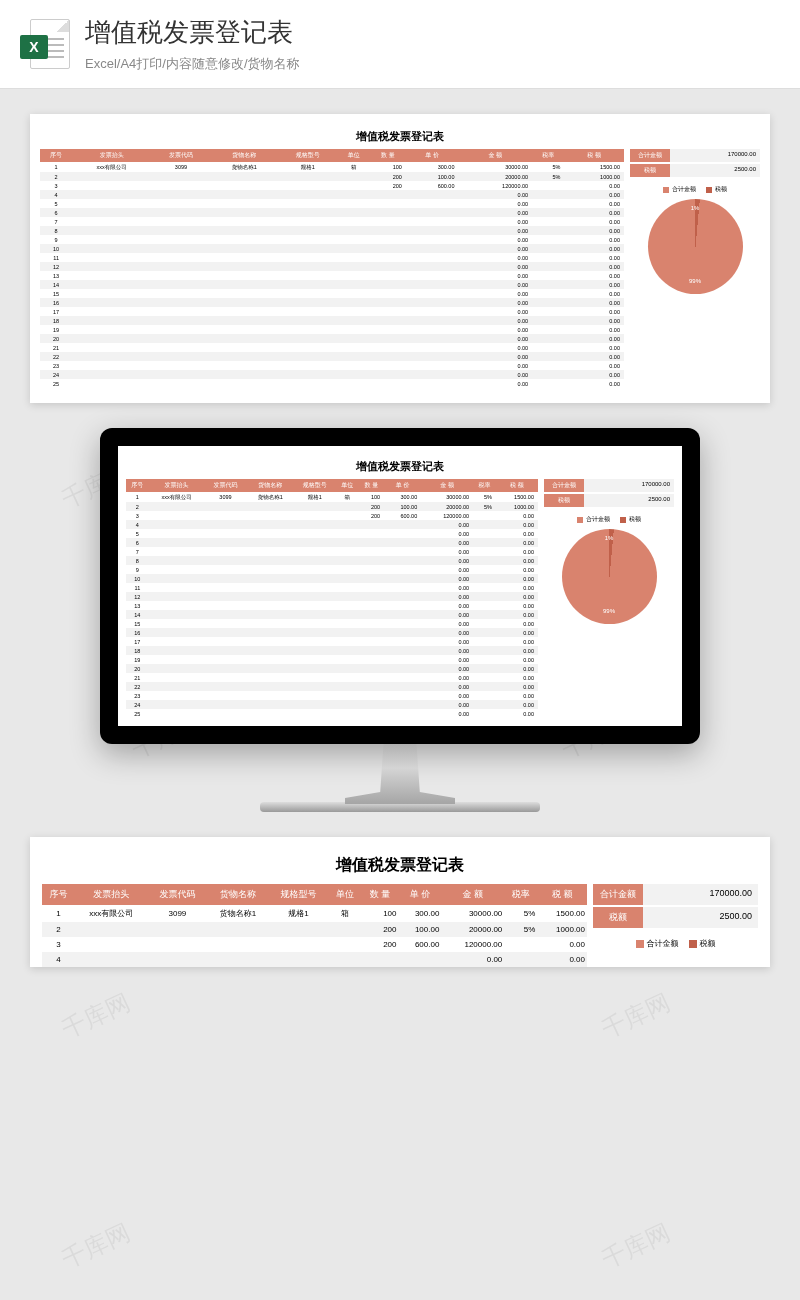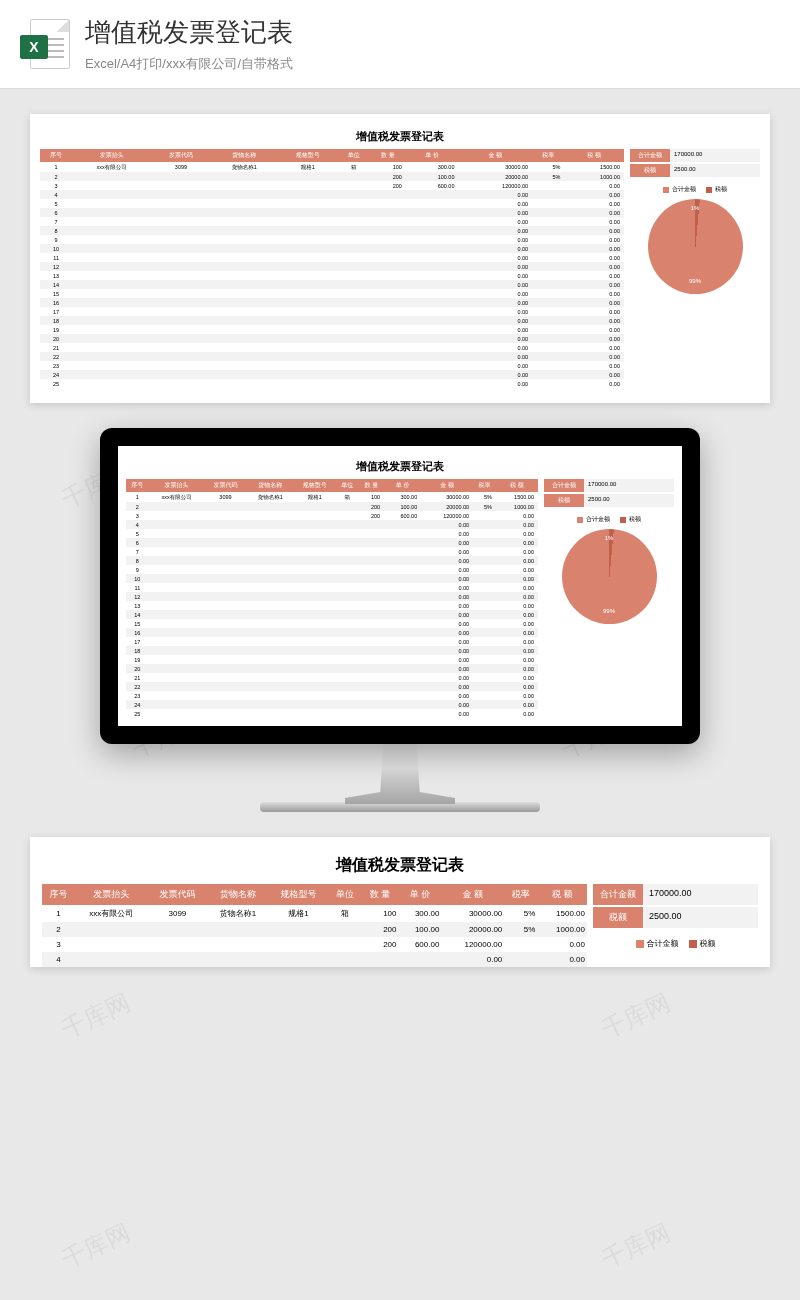--- a/index.html
+++ b/index.html
@@ -144,21 +144,21 @@
     background: #d9836e;
     color: #fff;
     padding: 2px 4px;
     width: 40px;
     text-align: center;
   }
   .summary-val {
     background: #f2f2f2;
     padding: 2px 4px;
     flex: 1;
-    text-align: left;
+    text-align: right;
   }
   .legend {
     display: flex;
     gap: 10px;
     justify-content: center;
     margin: 8px 0 5px 0;
     font-size: 6px;
   }
   .legend-item { display: flex; align-items: center; gap: 3px; }
   .legend-sw { width: 6px; height: 6px; }
@@ -239,21 +239,21 @@
           <div></div>
           <div></div>
           <div></div>
           <div></div>
         </div>
       </div>
     <div class="badge">X</div>
   </div>
   <div class="header-text">
     <div class="header-title">增值税发票登记表</div>
-    <div class="header-sub">Excel/A4打印/xxx有限公司/自带格式</div>
+    <div class="header-sub">Excel/A4打印/内容随意修改/货物名称</div>
   </div>
 </div>
 
 <div class="watermark" style="top:200px;left:60px">千库网</div>
 <div class="watermark" style="top:200px;left:600px">千库网</div>
 <div class="watermark" style="top:470px;left:60px">千库网</div>
 <div class="watermark" style="top:470px;left:600px">千库网</div>
 <div class="watermark" style="top:720px;left:130px">千库网</div>
 <div class="watermark" style="top:720px;left:560px">千库网</div>
 <div class="watermark" style="top:1000px;left:60px">千库网</div>

